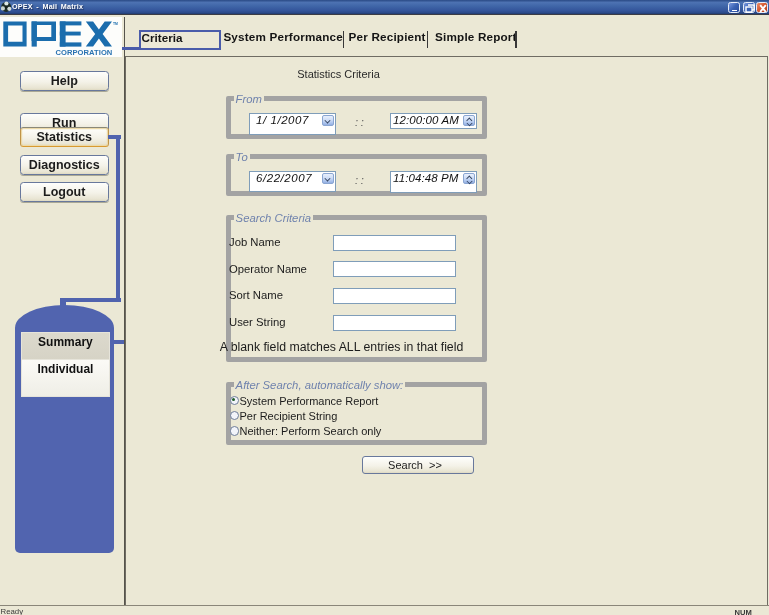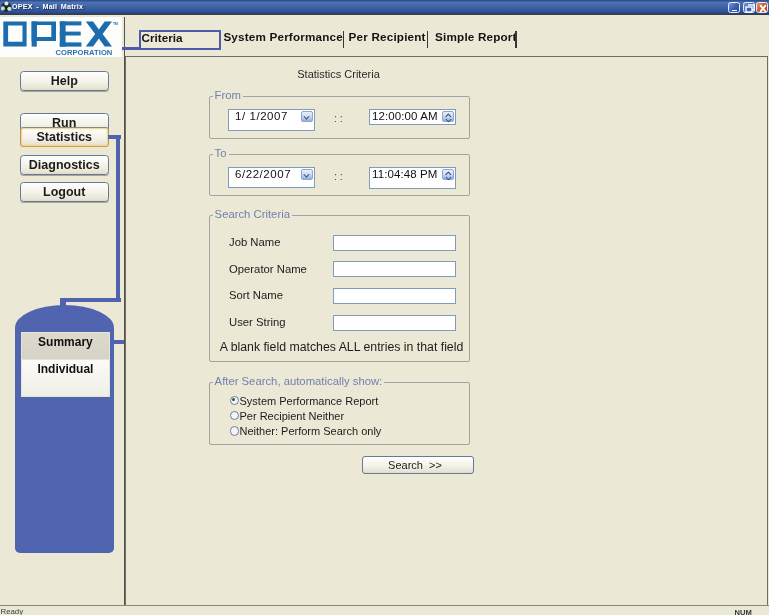--- a/index.html
+++ b/index.html
@@ -40,21 +40,21 @@
 
 .blue { background:#5063ae; }
 #bpanel { left:14.5px; top:304.5px; width:99px; height:248.7px; background:#5164af;
   border-radius:50px 50px 5px 5px / 23px 23px 5px 5px; }
 .pbtn { left:20.6px; width:89.7px; height:38px; border:1.3px solid #e6e4da; font-size:12px;
   font-weight:bold; color:#111; text-align:center; line-height:18.5px; }
 #pb-sum { top:331.7px; background:linear-gradient(to bottom,#dcd9cd 0%,#d4d1c3 100%); }
 #pb-ind { top:358.8px; background:linear-gradient(to bottom,#fbfaf6 0%,#efeee6 100%); }
 
 
-.fs { left:209px; width:261px; border:1px solid #a3a3a3; border-radius:2px; }
+.fs { left:226px; width:261px; border:5px solid #a3a3a3; border-radius:2px;font-style:italic; }
 .fslabel { position:absolute; left:2.6px; top:-8px; background:#ebe8d5; padding:0 2px; font-size:11.3px; color:#6f82ad; }
 #fs-from { top:95.5px; height:43px; }
 #fs-to   { top:154.2px; height:41.7px; }
 #fs-crit { top:214.5px; height:147.3px; }
 #fs-after{ top:381.5px; height:63px;padding-left:19px; }
 
 #hdr { left:211px; top:67.8px; width:255px; text-align:center; font-size:11px; color:#2a2a2a; }
 
 
 .fld { position:absolute; background:#fff; border:1px solid #7f9db9; }
@@ -209,21 +209,21 @@
 <div id="note" class="abs">A blank field matches ALL entries in that field</div>
 
 <div id="fs-after" class="abs fs">
     <div class="fslabel">After Search, automatically show:</div>
   </div>
 <div class="abs radio" style="top:395.6px;">
     <div class="rdot"></div>
   </div>
 <div class="abs rtext" style="top:394.7px;">System Performance Report</div>
 <div class="abs radio" style="top:410.7px;"></div>
-<div class="abs rtext" style="top:409.8px;">Per Recipient Neither</div>
+<div class="abs rtext" style="top:409.8px;">Per Recipient String</div>
 <div class="abs radio" style="top:425.8px;"></div>
 <div class="abs rtext" style="top:424.9px;">Neither: Perform Search only</div>
 
 <div id="searchbtn" class="abs">Search&nbsp; &gt;&gt;</div>
 
 <div id="statusline" class="abs"></div>
 <div id="ready" class="abs">Ready</div>
 <div id="num" class="abs">NUM</div>
 
 </body></html>

